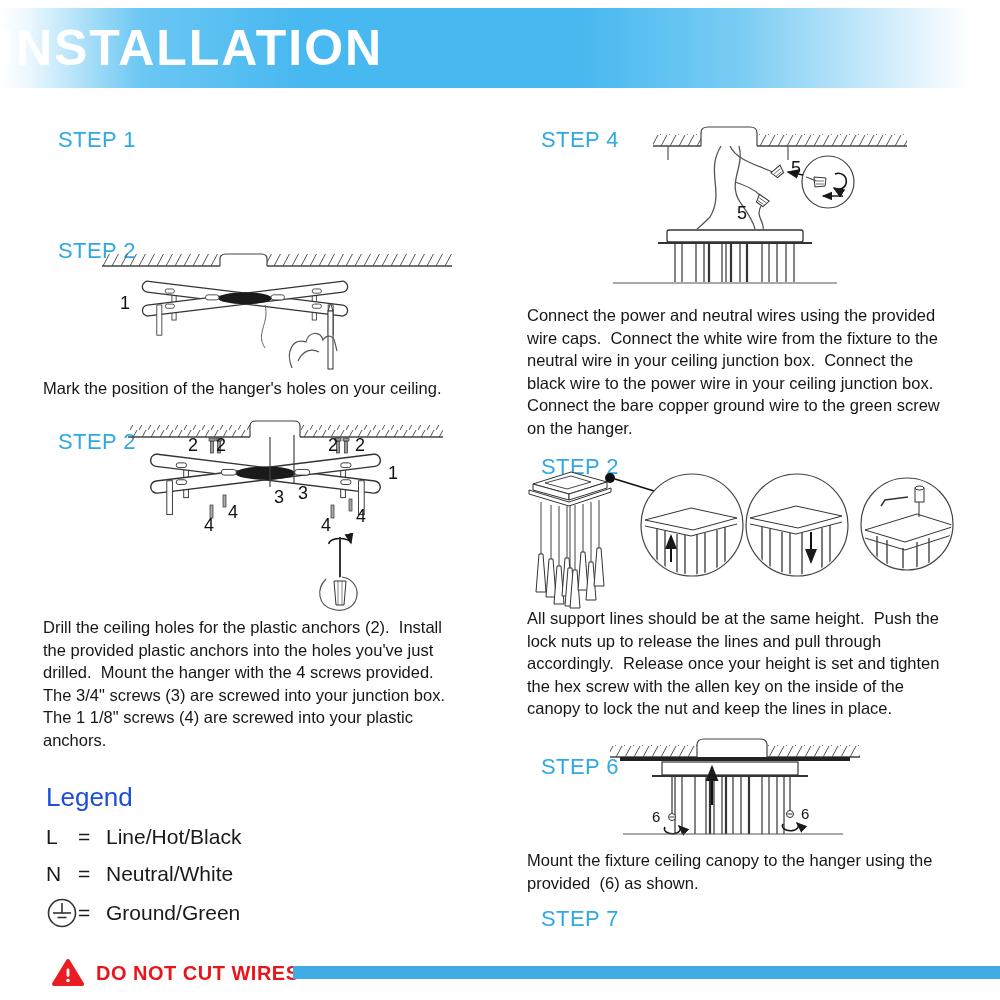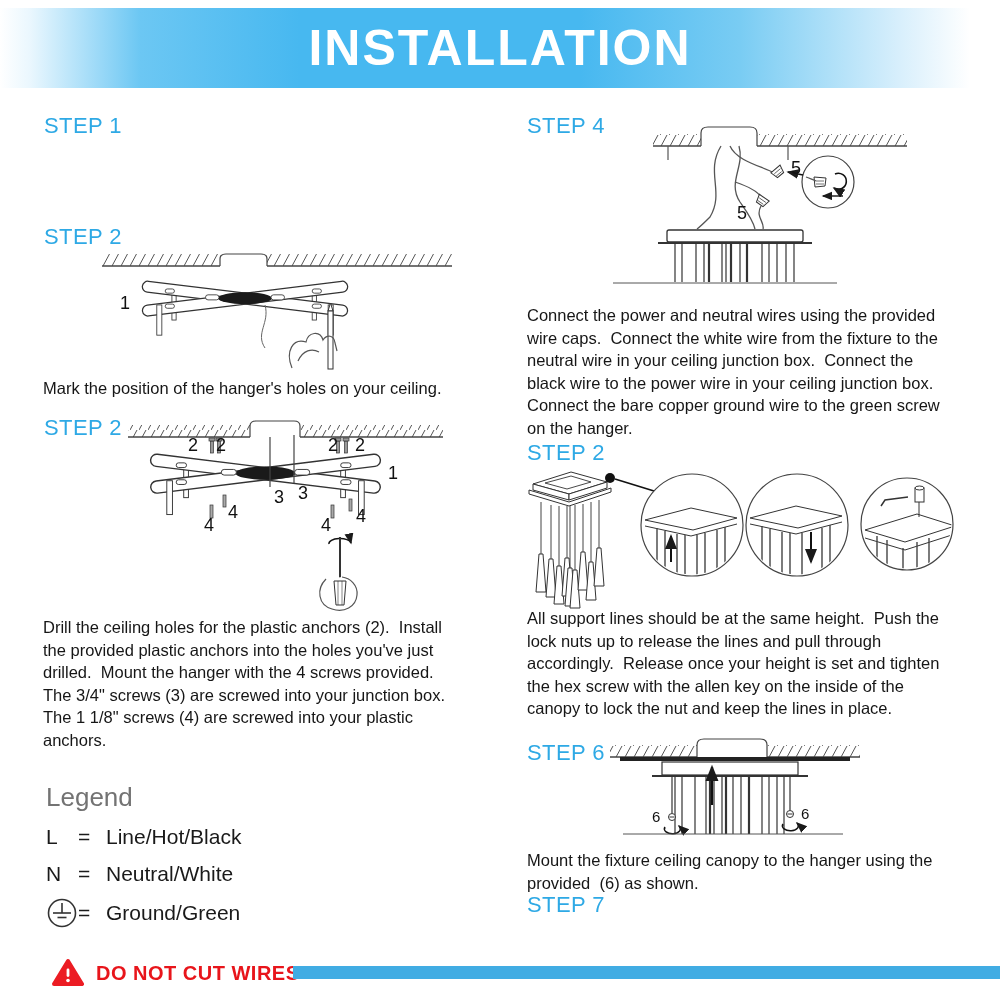--- a/index.html
+++ b/index.html
@@ -1,27 +1,27 @@
 <!DOCTYPE html>
 <html><head>
 <meta charset="utf-8">
 <style>
   html,body { margin:0; padding:0; background:#ffffff; }
   .page { position:relative; width:1000px; height:1000px; background:#fff; overflow:hidden;
           font-family:"Liberation Sans", sans-serif; color:#1a1a1a; }
   .banner { position:absolute; left:0; top:8px; width:1000px; height:80px;
             background:linear-gradient(90deg,#ffffff 0%,#eaf7fe 3%,#6cc7f3 14%,#47b8f0 30%,#47b8f0 58%,#79ccf3 74%,#d8effc 90%,#ffffff 97%);
-            display:flex; align-items:center; justify-content:center; }
+            display:flex; align-items:center; }
   .banner h1 { margin:0; color:#ffffff; font-size:50px; font-weight:bold; letter-spacing:2px; }
-  .step { position:absolute; margin:0; color:#2ea9e5; font-size:22px; font-weight:400; letter-spacing:.4px; }
+  .step { position:absolute; margin:14px; color:#2ea9e5; font-size:22px; font-weight:400; letter-spacing:.4px; }
   .body { position:absolute; margin:0; font-size:16.5px; line-height:22.5px; color:#161616; white-space:pre-wrap; }
   .diagram { position:absolute; }
   .lbl { font-family:"Liberation Sans",sans-serif; font-size:18px; fill:#111; }
   .lbl-s { font-family:"Liberation Sans",sans-serif; font-size:15px; fill:#111; }
-  .legend-title { position:absolute; margin:0; color:#737373; font-size:26px; font-weight:400; }
+  .legend-title { position:absolute; margin:0; color:#1d4ed8; font-size:26px; font-weight:400; }
   .legend-row { position:absolute; left:46px; display:flex; align-items:center; font-size:21px; color:#1a1a1a; height:34px; }
   .legend-row .sym { width:32px; flex:0 0 32px; }
   .legend-row .eq  { width:28px; flex:0 0 28px; }
   .footer-warning { position:absolute; left:52px; top:958px; display:flex; align-items:center; gap:12px; }
   .footer-warning .wtext { color:#e8151b; font-size:20px; font-weight:bold; letter-spacing:.5px; }
   .blue-bar { position:absolute; left:293px; top:966px; width:707px; height:13px; background:#41ace3; }
   svg { display:block; }
 </style>
 </head>
 <body>

